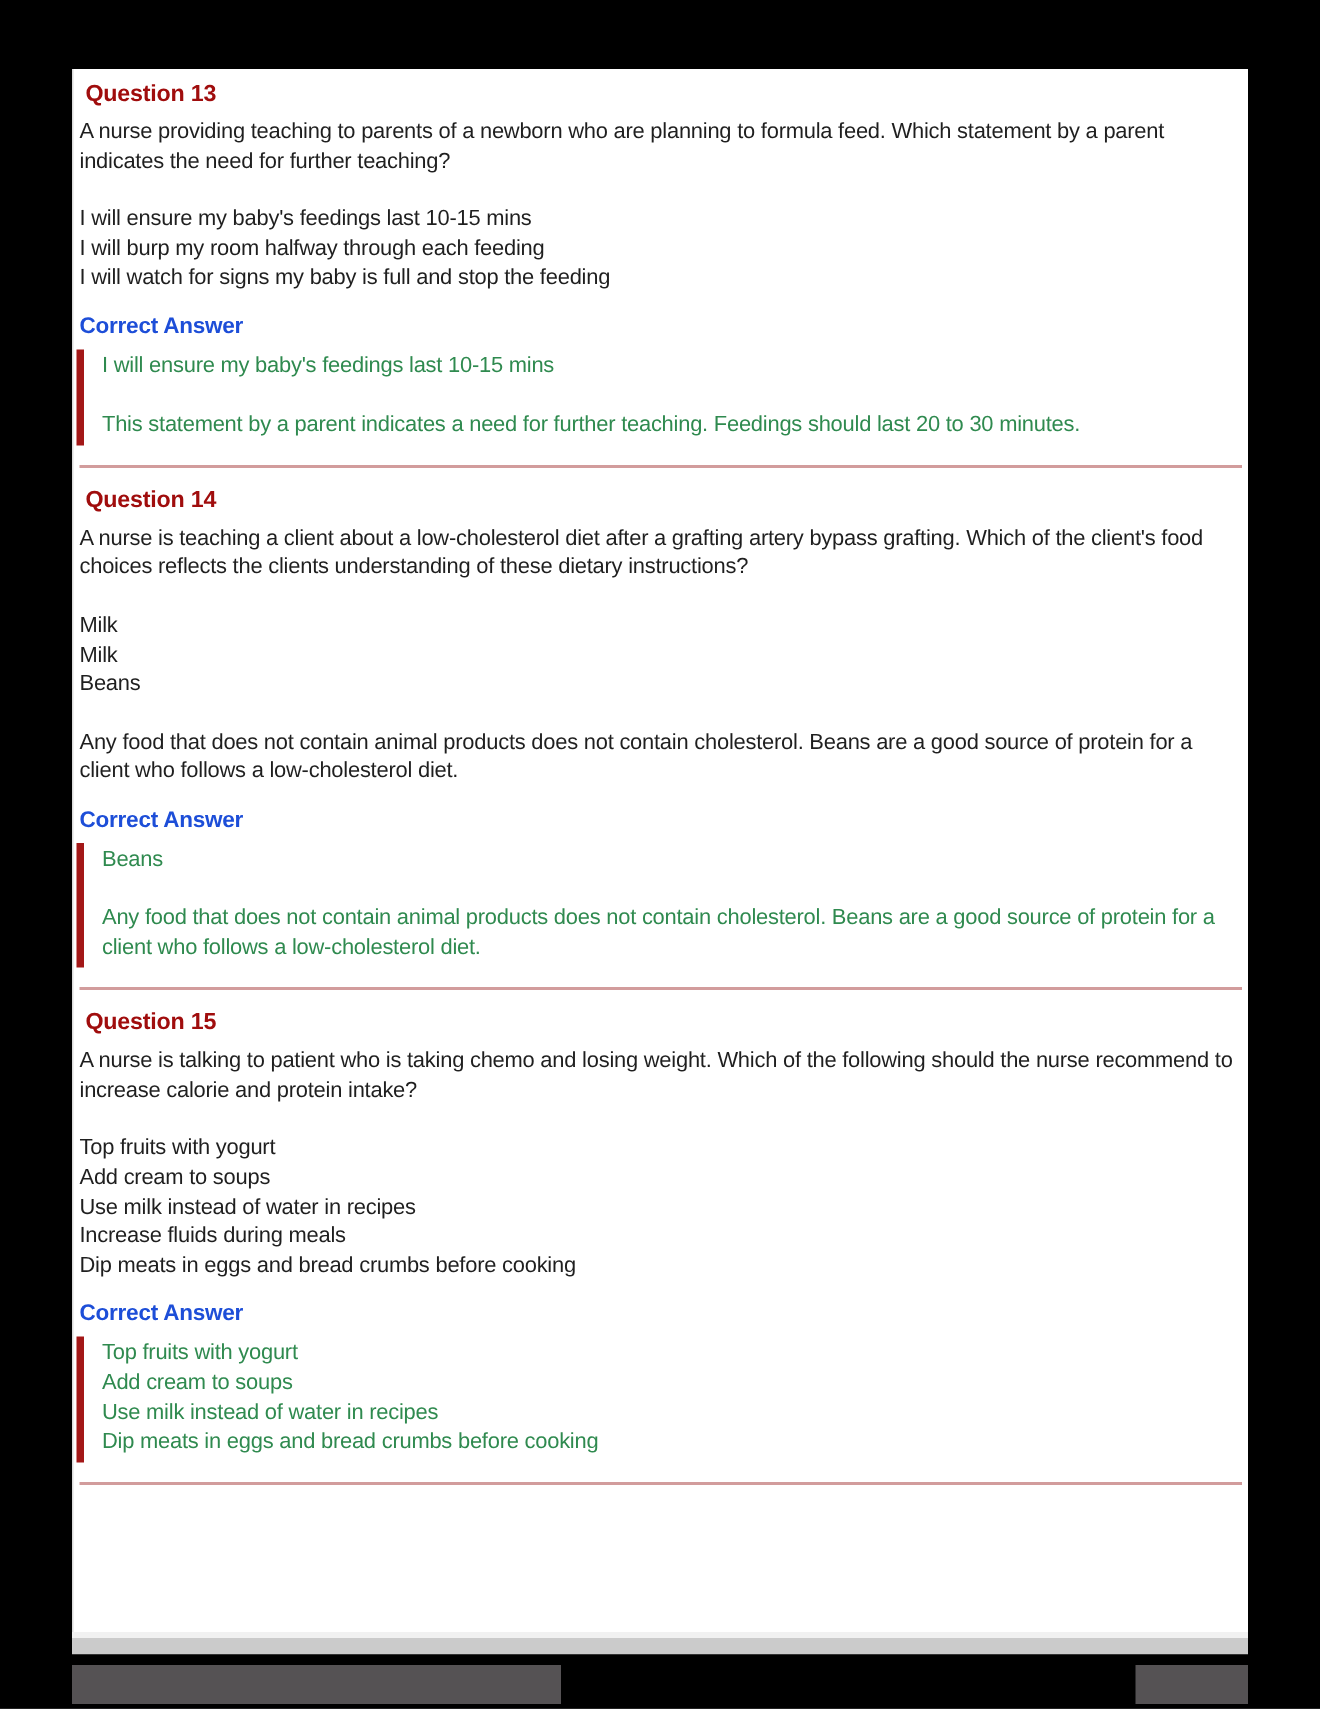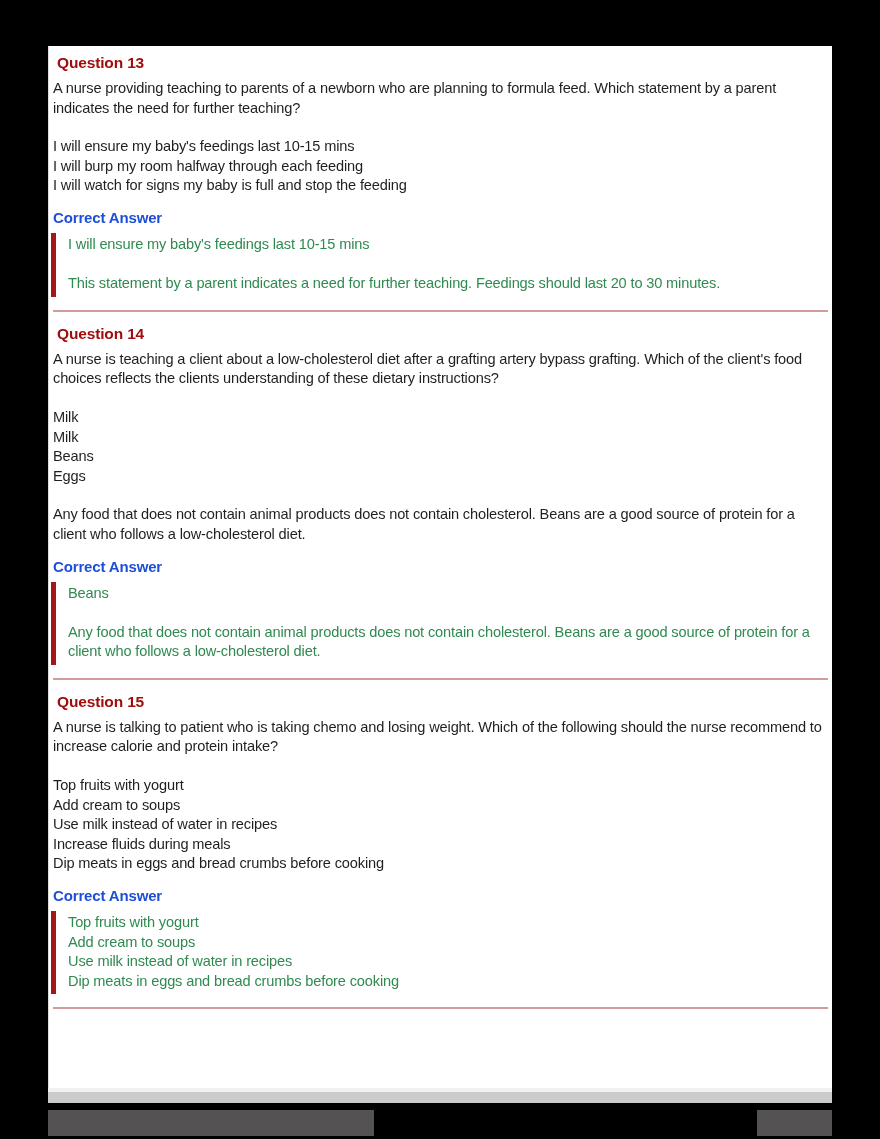--- a/index.html
+++ b/index.html
@@ -101,21 +101,20 @@
       <hr class="sep">
     </section>
 
     <section>
       <h2 class="q-title">Question 14</h2>
       <p class="prompt">A nurse is teaching a client about a low-cholesterol diet after a grafting artery bypass grafting. Which of the client's food choices reflects the clients understanding of these dietary instructions?</p>
       <div class="options">
         <p>Milk</p>
         <p>Milk</p>
         <p>Beans</p>
-        <p>Eggs</p>
       </div>
       <p class="note">Any food that does not contain animal products does not contain cholesterol. Beans are a good source of protein for a client who follows a low-cholesterol diet.</p>
       <h3 class="ca-title">Correct Answer</h3>
       <blockquote class="answer">
         <p>Beans</p>
         <p class="blank"></p>
         <p>Any food that does not contain animal products does not contain cholesterol. Beans are a good source of protein for a client who follows a low-cholesterol diet.</p>
       </blockquote>
       <hr class="sep">
     </section>

